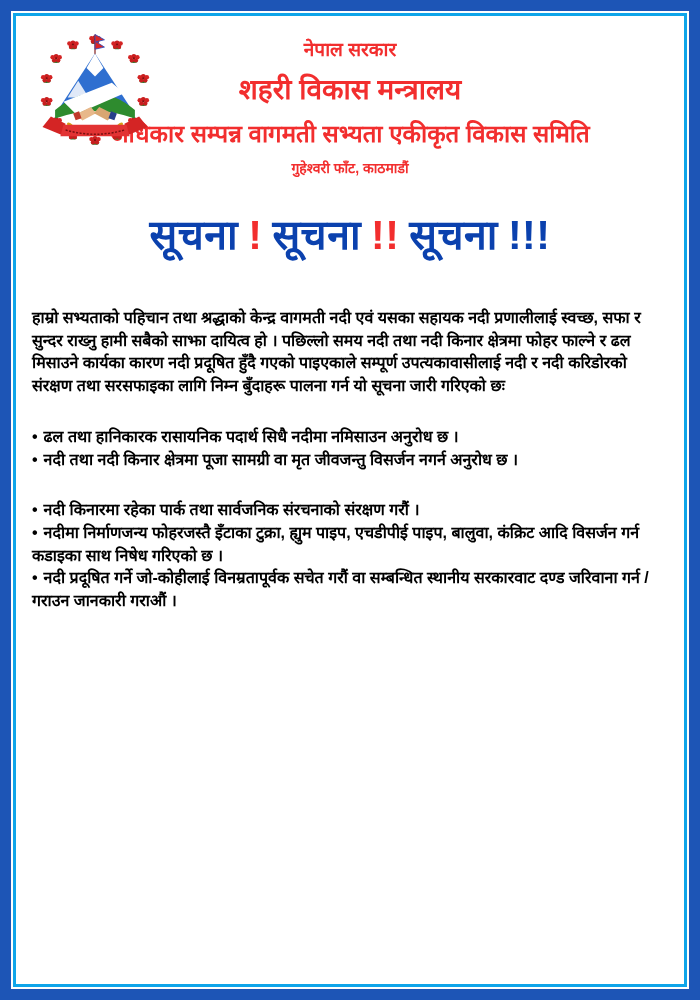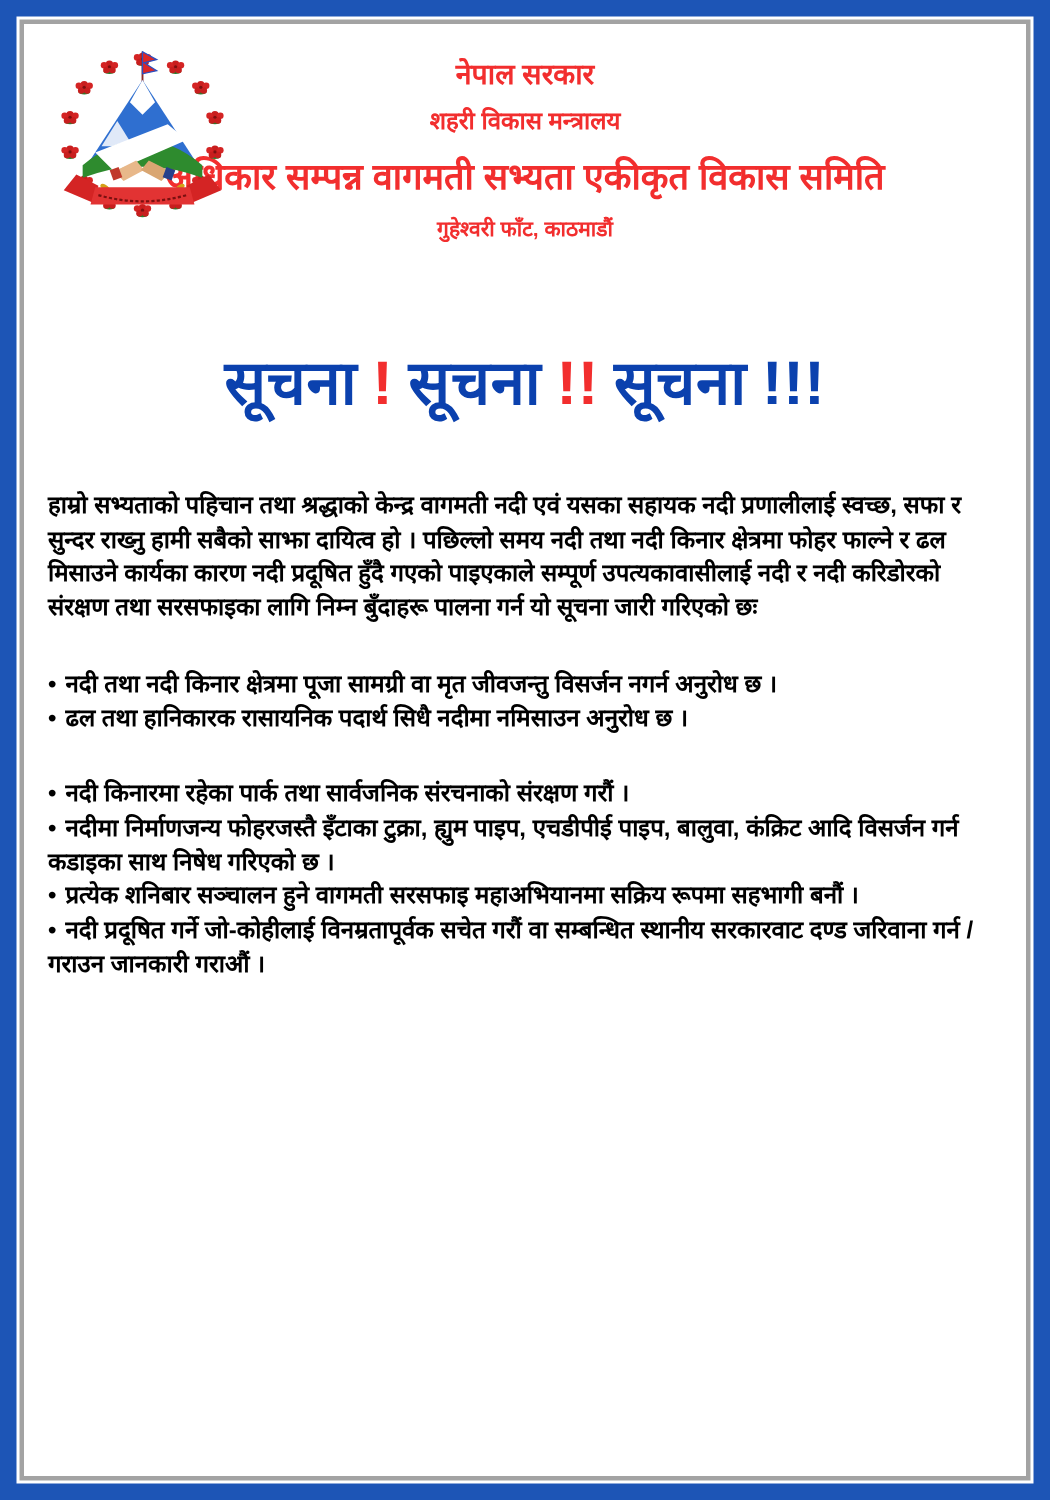--- a/index.html
+++ b/index.html
@@ -9,40 +9,40 @@
     background:#1D55B6;
   }
   .page {
     width:700px; height:1000px;
     background:#1D55B6;
     padding:13px;
   }
   .sheet {
     width:100%; height:100%;
     background:#ffffff;
-    border:3px solid #a3a3a3;
+    border:3px solid #0ea5e9;
     box-shadow:0 0 0 2px #ffffff;
     position:relative;
     padding:10px 16px;
     overflow:hidden;
   }
   
   .emblem {
     position:absolute; left:16px; top:8px;
     width:126px; height:126px;
   }
   .header { text-align:center; padding-top:10px; color:#F22E2E; font-weight:bold; }
   .header .l1 { font-size:19px; }
-  .header .l2 { font-size:16px; margin-top:7px; }
+  .header .l2 { font-size:28px; margin-top:7px; }
   .header .l3 { font-size:24px; margin-top:9px; }
   .header .l4 { font-size:14px; margin-top:9px; }
   
   .title {
     text-align:center;
-    margin-top:64px;
+    margin-top:28px;
     font-size:41px;
     font-weight:bold;
     letter-spacing:0.5px;
   }
   .title .blue { color:#0B41AE; }
   .title .red  { color:#F22E2E; }
   .title span { margin:0 5px; }
   
   .doc-body {
     margin-top:46px;
@@ -140,26 +140,25 @@
 
     <div class="title">
       <span class="blue">सूचना</span><span class="red">!</span><span class="blue">सूचना</span><span class="red">!!</span><span class="blue">सूचना</span><span class="blue">!!!</span>
     </div>
 
     <div class="doc-body">
 
       <p class="intro">हाम्रो सभ्यताको पहिचान तथा श्रद्धाको केन्द्र वागमती नदी एवं यसका सहायक नदी प्रणालीलाई स्वच्छ, सफा र सुन्दर राख्नु हामी सबैको साझा दायित्व हो । पछिल्लो समय नदी तथा नदी किनार क्षेत्रमा फोहर फाल्ने र ढल मिसाउने कार्यका कारण नदी प्रदूषित हुँदै गएको पाइएकाले सम्पूर्ण उपत्यकावासीलाई नदी र नदी करिडोरको संरक्षण तथा सरसफाइका लागि निम्न बुँदाहरू पालना गर्न यो सूचना जारी गरिएको छः</p>
 
       <div class="group">
+        <div class="bullet-item"><span class="b">•</span><span>ढल तथा हानिकारक रासायनिक पदार्थ सिधै नदीमा नमिसाउन अनुरोध छ ।</span></div>
         <div class="bullet-item"><span class="b">•</span><span>नदी तथा नदी किनार क्षेत्रमा पूजा सामग्री वा मृत जीवजन्तु विसर्जन नगर्न अनुरोध छ ।</span></div>
-        <div class="bullet-item"><span class="b">•</span><span>ढल तथा हानिकारक रासायनिक पदार्थ सिधै नदीमा नमिसाउन अनुरोध छ ।</span></div>
       </div>
 
       <div class="group">
         <div class="bullet-item"><span class="b">•</span><span>नदी किनारमा रहेका पार्क तथा सार्वजनिक संरचनाको संरक्षण गरौं ।</span></div>
         <div class="bullet-item"><span class="b">•</span><span>नदीमा निर्माणजन्य फोहरजस्तै इँटाका टुक्रा, ह्युम पाइप, एचडीपीई पाइप, बालुवा, कंक्रिट आदि विसर्जन गर्न कडाइका साथ निषेध गरिएको छ ।</span></div>
-        <div class="bullet-item"><span class="b">•</span><span>प्रत्येक शनिबार सञ्चालन हुने वागमती सरसफाइ महाअभियानमा सक्रिय रूपमा सहभागी बनौं ।</span></div>
         <div class="bullet-item"><span class="b">•</span><span>नदी प्रदूषित गर्ने जो-कोहीलाई विनम्रतापूर्वक सचेत गरौं वा सम्बन्धित स्थानीय सरकारवाट दण्ड जरिवाना गर्न /गराउन जानकारी गराऔं ।</span></div>
       </div>
 
     </div>
   </div>
 </div>
 
 </body></html>

